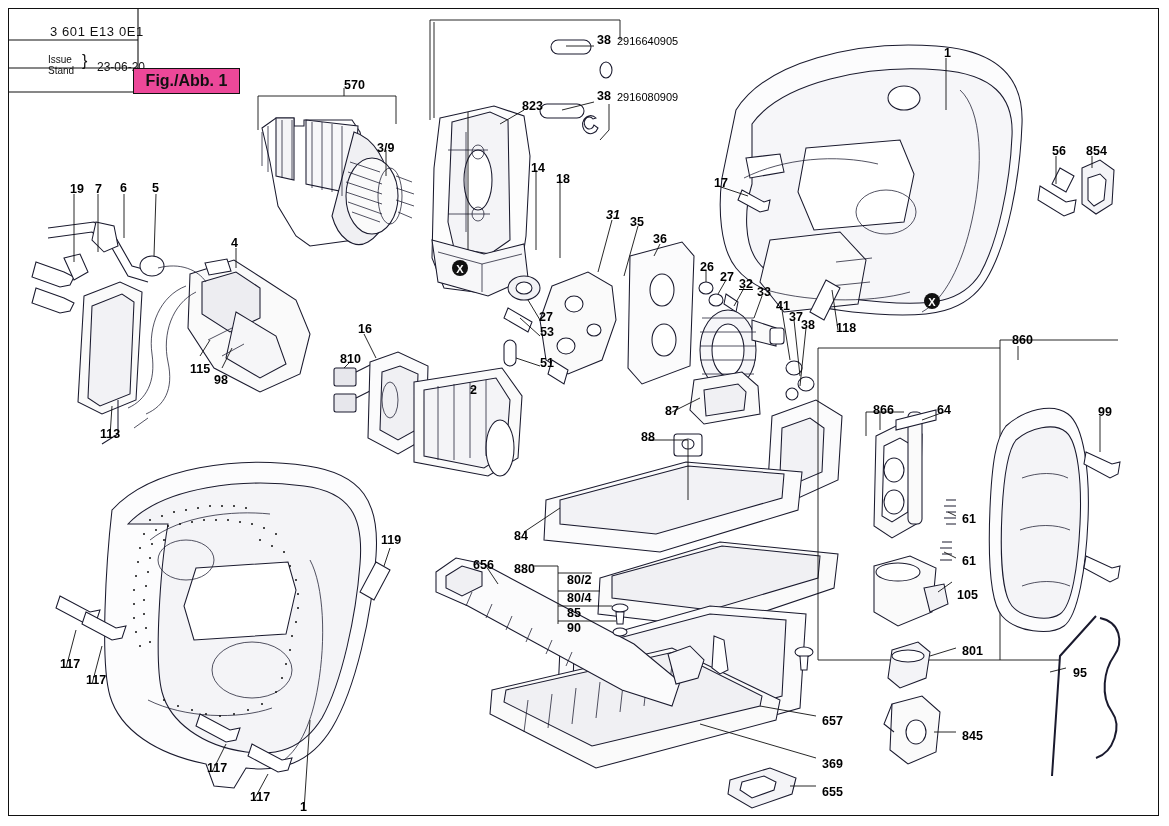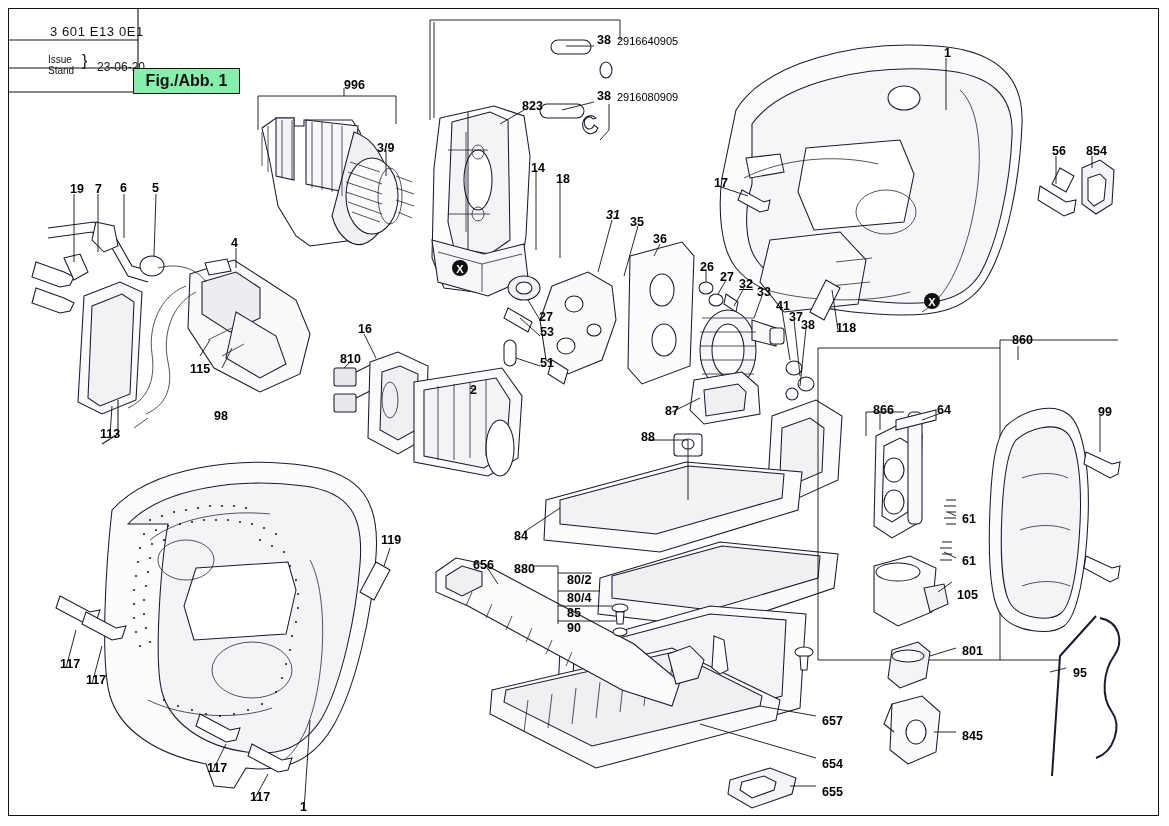--- a/index.html
+++ b/index.html
@@ -16,21 +16,21 @@
     border:1.2px solid #111;box-sizing:border-box;
   }
   
   .tb{position:absolute;left:8px;top:8px;width:240px;height:80px;}
   .tb-id{position:absolute;left:42px;top:16px;font-size:13px;letter-spacing:.6px;}
   .tb-issue{position:absolute;left:40px;top:46px;font-size:10px;line-height:11px;}
   .tb-brace{position:absolute;left:74px;top:45px;font-size:16px;line-height:16px;}
   .tb-date{position:absolute;left:89px;top:52px;font-size:12px;}
   .tb-fig{
     position:absolute;left:133px;top:68px;width:105px;height:24px;
-    border:1.5px solid #111;background:#86efac;
+    border:1.5px solid #111;background:#ec4899;
     font-size:16px;font-weight:bold;text-align:center;line-height:24px;
   }
   .num{position:absolute;font-size:12.5px;font-weight:bold;color:#000;white-space:nowrap;}
   .pn{position:absolute;font-size:11px;color:#000;white-space:nowrap;}
   .note{position:absolute;font-size:9.5px;line-height:11.5px;color:#000;white-space:pre;}
   svg.art{position:absolute;left:0;top:0;width:1169px;height:826px;}
   .lead{stroke:#111;stroke-width:.9;fill:none;}
   .part{stroke:#1a1a2e;stroke-width:1.05;fill:#ffffff;}
   .partl{stroke:#1a1a2e;stroke-width:.75;fill:none;}
   .dot{fill:#111;}
@@ -473,21 +473,21 @@
   <div class="tb-fig">Fig./Abb. 1</div>
 
   <div class="pn" style="left:617px;top:35px;">2916640905</div>
   <div class="pn" style="left:617px;top:91px;">2916080909</div>
 
 
   <div id="callout-layer">
       <div class="num" style="left: 597px; top: 33px;">38</div>
       <div class="num" style="left: 597px; top: 89px;">38</div>
       <div class="num" style="left: 944px; top: 46px;">1</div>
-      <div class="num" style="left: 344px; top: 78px;">996</div>
+      <div class="num" style="left: 344px; top: 78px;">570</div>
       <div class="num" style="left: 522px; top: 99px;">823</div>
       <div class="num" style="left: 377px; top: 141px;">3/9</div>
       <div class="num" style="left: 531px; top: 161px;">14</div>
       <div class="num" style="left: 556px; top: 172px;">18</div>
       <div class="num" style="left: 1052px; top: 144px;">56</div>
       <div class="num" style="left: 1086px; top: 144px;">854</div>
       <div class="num" style="left: 714px; top: 176px;">17</div>
       <div class="num" style="left: 70px; top: 182px;">19</div>
       <div class="num" style="left: 95px; top: 182px;">7</div>
       <div class="num" style="left: 120px; top: 181px;">6</div>
@@ -503,21 +503,21 @@
       <div class="num" style="left: 776px; top: 299px;">41</div>
       <div class="num" style="left: 789px; top: 310px;">37</div>
       <div class="num" style="left: 801px; top: 318px;">38</div>
       <div class="num" style="left: 836px; top: 321px;">118</div>
       <div class="num" style="left: 539px; top: 310px;">27</div>
       <div class="num" style="left: 540px; top: 325px;">53</div>
       <div class="num" style="left: 540px; top: 356px;">51</div>
       <div class="num" style="left: 358px; top: 322px;">16</div>
       <div class="num" style="left: 340px; top: 352px;">810</div>
       <div class="num" style="left: 190px; top: 362px;">115</div>
-      <div class="num" style="left: 214px; top: 373px; margin-top: 36px;">98</div>
+      <div class="num" style="left: 214px; top: 373px;">98</div>
       <div class="num" style="left: 1012px; top: 333px;">860</div>
       <div class="num" style="left: 873px; top: 403px;">866</div>
       <div class="num" style="left: 937px; top: 403px;">64</div>
       <div class="num" style="left: 1098px; top: 405px;">99</div>
       <div class="num" style="left: 470px; top: 383px;">2</div>
       <div class="num" style="left: 665px; top: 404px;">87</div>
       <div class="num" style="left: 100px; top: 427px;">113</div>
       <div class="num" style="left: 641px; top: 430px;">88</div>
       <div class="num" style="left: 962px; top: 512px;">61</div>
       <div class="num" style="left: 962px; top: 554px;">61</div>
@@ -529,20 +529,20 @@
       <div class="num" style="left: 567px; top: 573px;">80/2</div>
       <div class="num" style="left: 567px; top: 591px;">80/4</div>
       <div class="num" style="left: 567px; top: 606px;">85</div>
       <div class="num" style="left: 567px; top: 621px;">90</div>
       <div class="num" style="left: 962px; top: 644px; text-align: center;">801</div>
       <div class="num" style="left: 1073px; top: 666px;">95</div>
       <div class="num" style="left: 60px; top: 657px;">117</div>
       <div class="num" style="left: 86px; top: 673px;">117</div>
       <div class="num" style="left: 962px; top: 729px;">845</div>
       <div class="num" style="left: 822px; top: 714px;">657</div>
-      <div class="num" style="left: 822px; top: 757px;">654</div>
+      <div class="num" style="left: 822px; top: 757px;">369</div>
       <div class="num" style="left: 822px; top: 785px;">655</div>
       <div class="num" style="left: 207px; top: 761px;">117</div>
       <div class="num" style="left: 250px; top: 790px;">117</div>
       <div class="num" style="left: 300px; top: 800px;">1</div>
     </div>
 
 </div>
 
 </body></html>

